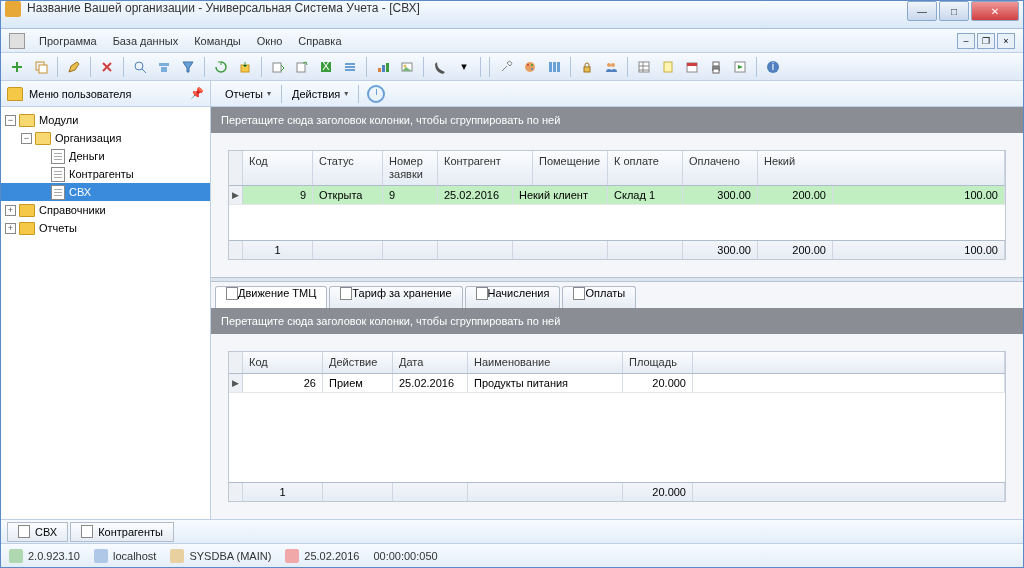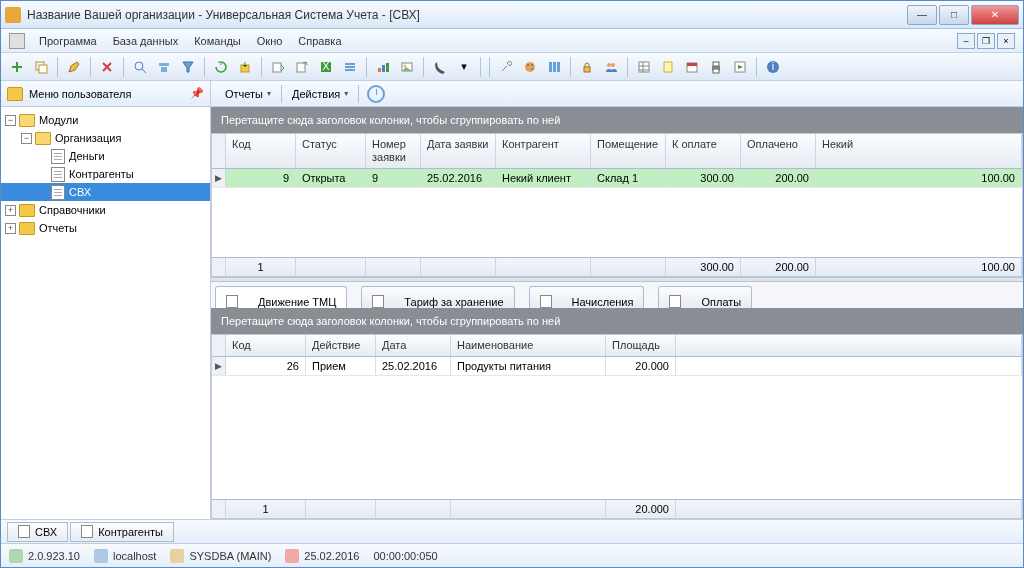--- a/index.html
+++ b/index.html
@@ -1,18 +1,18 @@
 <!DOCTYPE html>
 <html><head>
 <meta charset="utf-8">
 <style>
 *{box-sizing:border-box;margin:0;padding:0;font-family:Tahoma,Arial,sans-serif;font-size:11px}
 body{background:#d4dce8;overflow:hidden}
 .window{width:1024px;height:568px;background:#fff;border:1px solid #5b8bc7;display:flex;flex-direction:column;position:relative}
-.titlebar{height:28px;background:linear-gradient(#f7fbff,#dae8f7);display:flex;align-items:center;padding:0 4px;border-bottom:1px solid #a8c0e0}
+.titlebar{height:28px;background:linear-gradient(#f7fbff,#dae8f7);display:flex;align-items:flex-start;padding:0 4px;border-bottom:1px solid #a8c0e0}
 .titlebar .app-icon{width:16px;height:16px;background:#e8a838;border-radius:2px;margin-right:6px}
 .titlebar .title{flex:1;color:#333;font-size:12px}
 .winbtns{display:flex;gap:0}
 .winbtn{width:30px;height:20px;background:linear-gradient(#f0f5fb,#c8d8ec);border:1px solid #8aa8cc;border-radius:2px;margin-left:2px;display:flex;align-items:center;justify-content:center;font-size:10px;color:#333;cursor:pointer}
 .winbtn.close{background:linear-gradient(#f09898,#d04040);color:#fff;width:48px}
 .menubar{height:24px;background:linear-gradient(#f7fbff,#e4eef9);display:flex;align-items:center;padding:0 8px;border-bottom:1px solid #c0d0e4}
 .menubar .app-icon{width:16px;height:16px;background:#e0e0e0;border:1px solid #999;margin-right:6px}
 .menuitem{padding:3px 8px;color:#333;cursor:pointer}
 .mdi-btns{margin-left:auto;display:flex;gap:2px}
 .mdi-btn{width:18px;height:16px;border:1px solid #8aa8cc;background:#e8f0fa;display:flex;align-items:center;justify-content:center;font-size:9px;cursor:pointer}
@@ -36,34 +36,34 @@
 .tree-node.l1{padding-left:4px}.tree-node.l2{padding-left:20px}.tree-node.l3{padding-left:36px}
 .right-panel{flex:1;display:flex;flex-direction:column;background:#f4f6fa;min-width:0}
 .actionbar{height:26px;background:linear-gradient(#f7fbff,#e4eef9);display:flex;align-items:center;padding:0 8px;border-bottom:1px solid #c0d0e4}
 .action-drop{padding:2px 6px;cursor:pointer;display:flex;align-items:center;gap:4px}
 .action-drop::after{content:"▾";font-size:8px;color:#555}
 .vline{width:1px;height:18px;background:#b0c4dc;margin:0 4px}
 .clock{width:18px;height:18px;border:2px solid #69a0d8;border-radius:50%;position:relative;margin-left:4px}
 .clock::after{content:"";position:absolute;top:2px;left:48%;width:1px;height:6px;background:#69a0d8}
 .grid-wrap{flex:1;display:flex;flex-direction:column;min-height:0}
 .group-bar{height:26px;background:#8a8e94;color:#fff;display:flex;align-items:center;padding:0 10px;font-size:11px}
-.grid{flex:1;background:#fff;display:flex;flex-direction:column;min-height:0;border:1px solid #c0c8d4;margin:0}
+.grid{flex:1;background:#fff;display:flex;flex-direction:column;min-height:0;border:1px solid #c0c8d4;margin:17px}
 .grid-header{display:flex;background:linear-gradient(#fbfcfe,#e6ecf4);border-bottom:1px solid #b0bccc}
 .gh{padding:4px 6px;border-right:1px solid #cdd6e2;color:#333;font-size:11px;overflow:hidden;white-space:normal;line-height:1.2}
 .grid-row{display:flex;border-bottom:1px solid #e4e8ee}
 .grid-row.green .gc{background:#c1efc2}
 .gc{padding:3px 6px;border-right:1px solid #d8dee8;overflow:hidden;white-space:nowrap}
 .gc.num{text-align:right}
 .indicator{width:14px;background:#edf0f5;border-right:1px solid #cdd6e2;display:flex;align-items:center;justify-content:center;font-size:9px;color:#555}
 .grid-footer{display:flex;background:linear-gradient(#f2f5fa,#e6ecf4);border-top:1px solid #b0bccc}
 .gf{padding:3px 6px;border-right:1px solid #cdd6e2;text-align:right}
 .grid-body{flex:1;overflow:auto;background:#fff}
 .searchbar{height:22px;background:#f4f6fa;color:#888;display:flex;align-items:center;padding:0 10px;border-bottom:1px solid #c0c8d4}
 .tabs{height:26px;display:flex;align-items:flex-end;padding:0 4px;background:#f4f6fa}
-.tab{height:22px;padding:0 10px;background:linear-gradient(#fbfcfe,#e6ecf4);border:1px solid #b0bccc;border-bottom:none;margin-right:14px;display:flex;align-items:flex-end;gap:20px;cursor:pointer;border-radius:3px 3px 0 0}
+.tab{height:22px;padding:0 10px;background:linear-gradient(#fbfcfe,#e6ecf4);border:1px solid #b0bccc;border-bottom:none;margin-right:2px;display:flex;align-items:flex-start;gap:0;cursor:pointer;border-radius:3px 3px 0 0}
 .tab .doc{width:12px;height:13px;background:#fff;border:1px solid #888}
 .tab.active{background:#fff}
 .bottom-tabs{height:24px;background:linear-gradient(#f7fbff,#e4eef9);display:flex;align-items:center;padding:0 6px;border-top:1px solid #c0d0e4}
 .btab{height:20px;padding:0 10px;background:linear-gradient(#fbfcfe,#e6ecf4);border:1px solid #b0bccc;margin-right:2px;display:flex;align-items:center;gap:5px;cursor:pointer}
 .statusbar{height:24px;background:linear-gradient(#f7fbff,#e4eef9);display:flex;align-items:center;padding:0 8px;gap:14px;border-top:1px solid #c0d0e4}
 .status-item{display:flex;align-items:center;gap:5px;color:#333}
 .sicon{width:14px;height:14px;border-radius:2px}
 .splitter-v{height:5px;background:#dce4ee;border-top:1px solid #b8c4d4;border-bottom:1px solid #b8c4d4;cursor:row-resize}
 svg{display:block}
 </style>
@@ -335,21 +335,20 @@
       </div>
 
       <div class="grid-wrap" style="flex:0 0 170px">
         <div class="group-bar">Перетащите сюда заголовок колонки, чтобы сгруппировать по ней</div>
         <div class="grid">
           <div class="grid-header">
             <div class="indicator"></div>
             <div class="gh" style="width:70px">Код</div>
             <div class="gh" style="width:70px">Статус</div>
             <div class="gh" style="width:55px">Номер заявки</div>
-            <div class="gh" style="width:75px">Дата заявки</div>
             <div class="gh" style="width:95px">Контрагент</div>
             <div class="gh" style="width:75px">Помещение</div>
             <div class="gh" style="width:75px">К оплате</div>
             <div class="gh" style="width:75px">Оплачено</div>
             <div class="gh" style="flex:1">Некий</div>
           </div>
           <div class="grid-body">
             <div class="grid-row green">
               <div class="indicator">▶</div>
               <div class="gc num" style="width:70px">9</div>

